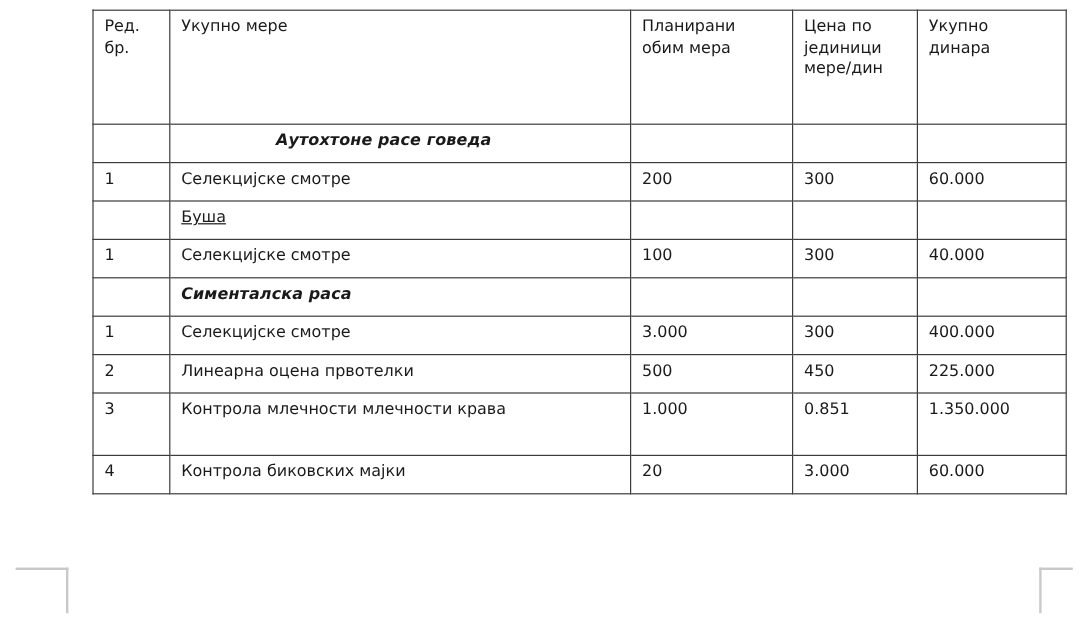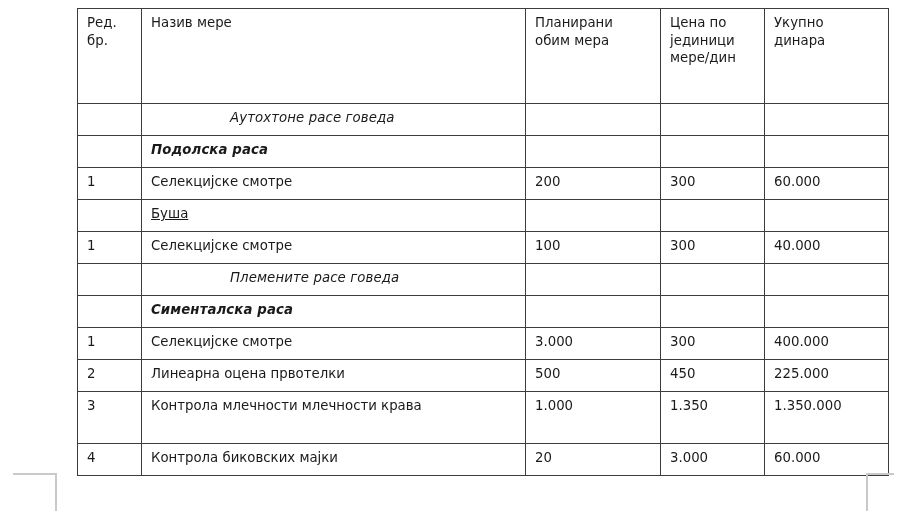--- a/index.html
+++ b/index.html
@@ -56,21 +56,21 @@
     vertical-align: top;
     padding-top: 6px;
   }
 
   
   tr.data-row td { height: 21px; }
   tr.tall-row td { height: 41px; }
 
   
   .sec-major {
-    font-weight: normal;
+    font-weight: bold;
     font-style: italic;
     padding-left: 88px !important;
     letter-spacing: 0.1px;
   }
   .sec-minor {
     font-weight: bold;
     font-style: italic;
     letter-spacing: 0.1px;
   }
   .sec-underline {
@@ -111,47 +111,40 @@
       <col class="col-price">
       <col class="col-total">
     </colgroup>
     <tbody id="table-body">
       <tr class="header-row">
         <td>
           <div>Ред.</div>
           <div>бр.</div>
         </td>
         <td>
-          <div>Назив мере</div>
+          <div>Укупно мере</div>
         </td>
         <td>
           <div>Планирани</div>
           <div>обим мера</div>
         </td>
         <td>
           <div>Цена по</div>
           <div>јединици</div>
           <div>мере/дин</div>
         </td>
         <td>
           <div>Укупно</div>
           <div>динара</div>
         </td>
       </tr>
 
     <tr class="data-row">
           <td></td>
           <td class="sec-major">Аутохтоне расе говеда</td>
-          <td></td>
-          <td></td>
-          <td></td>
-        </tr>
-        <tr class="data-row">
-          <td></td>
-          <td class="sec-minor">Подолска раса</td>
           <td></td>
           <td></td>
           <td></td>
         </tr>
         <tr class="data-row">
           <td>1</td>
           <td>Селекцијске смотре</td>
           <td>200</td>
           <td>300</td>
           <td>60.000</td>
@@ -165,27 +158,20 @@
         </tr>
         <tr class="data-row">
           <td>1</td>
           <td>Селекцијске смотре</td>
           <td>100</td>
           <td>300</td>
           <td>40.000</td>
         </tr>
         <tr class="data-row">
           <td></td>
-          <td class="sec-major">Племените расе говеда</td>
-          <td></td>
-          <td></td>
-          <td></td>
-        </tr>
-        <tr class="data-row">
-          <td></td>
           <td class="sec-minor">Сименталска раса</td>
           <td></td>
           <td></td>
           <td></td>
         </tr>
         <tr class="data-row">
           <td>1</td>
           <td>Селекцијске смотре</td>
           <td>3.000</td>
           <td>300</td>
@@ -195,21 +181,21 @@
           <td>2</td>
           <td>Линеарна оцена првотелки</td>
           <td>500</td>
           <td>450</td>
           <td>225.000</td>
         </tr>
         <tr class="tall-row">
           <td>3</td>
           <td>Контрола млечности млечности крава</td>
           <td>1.000</td>
-          <td>1.350</td>
+          <td>0.851</td>
           <td>1.350.000</td>
         </tr>
         <tr class="data-row">
           <td>4</td>
           <td>Контрола биковских мајки</td>
           <td>20</td>
           <td>3.000</td>
           <td>60.000</td>
         </tr>
       </tbody>

